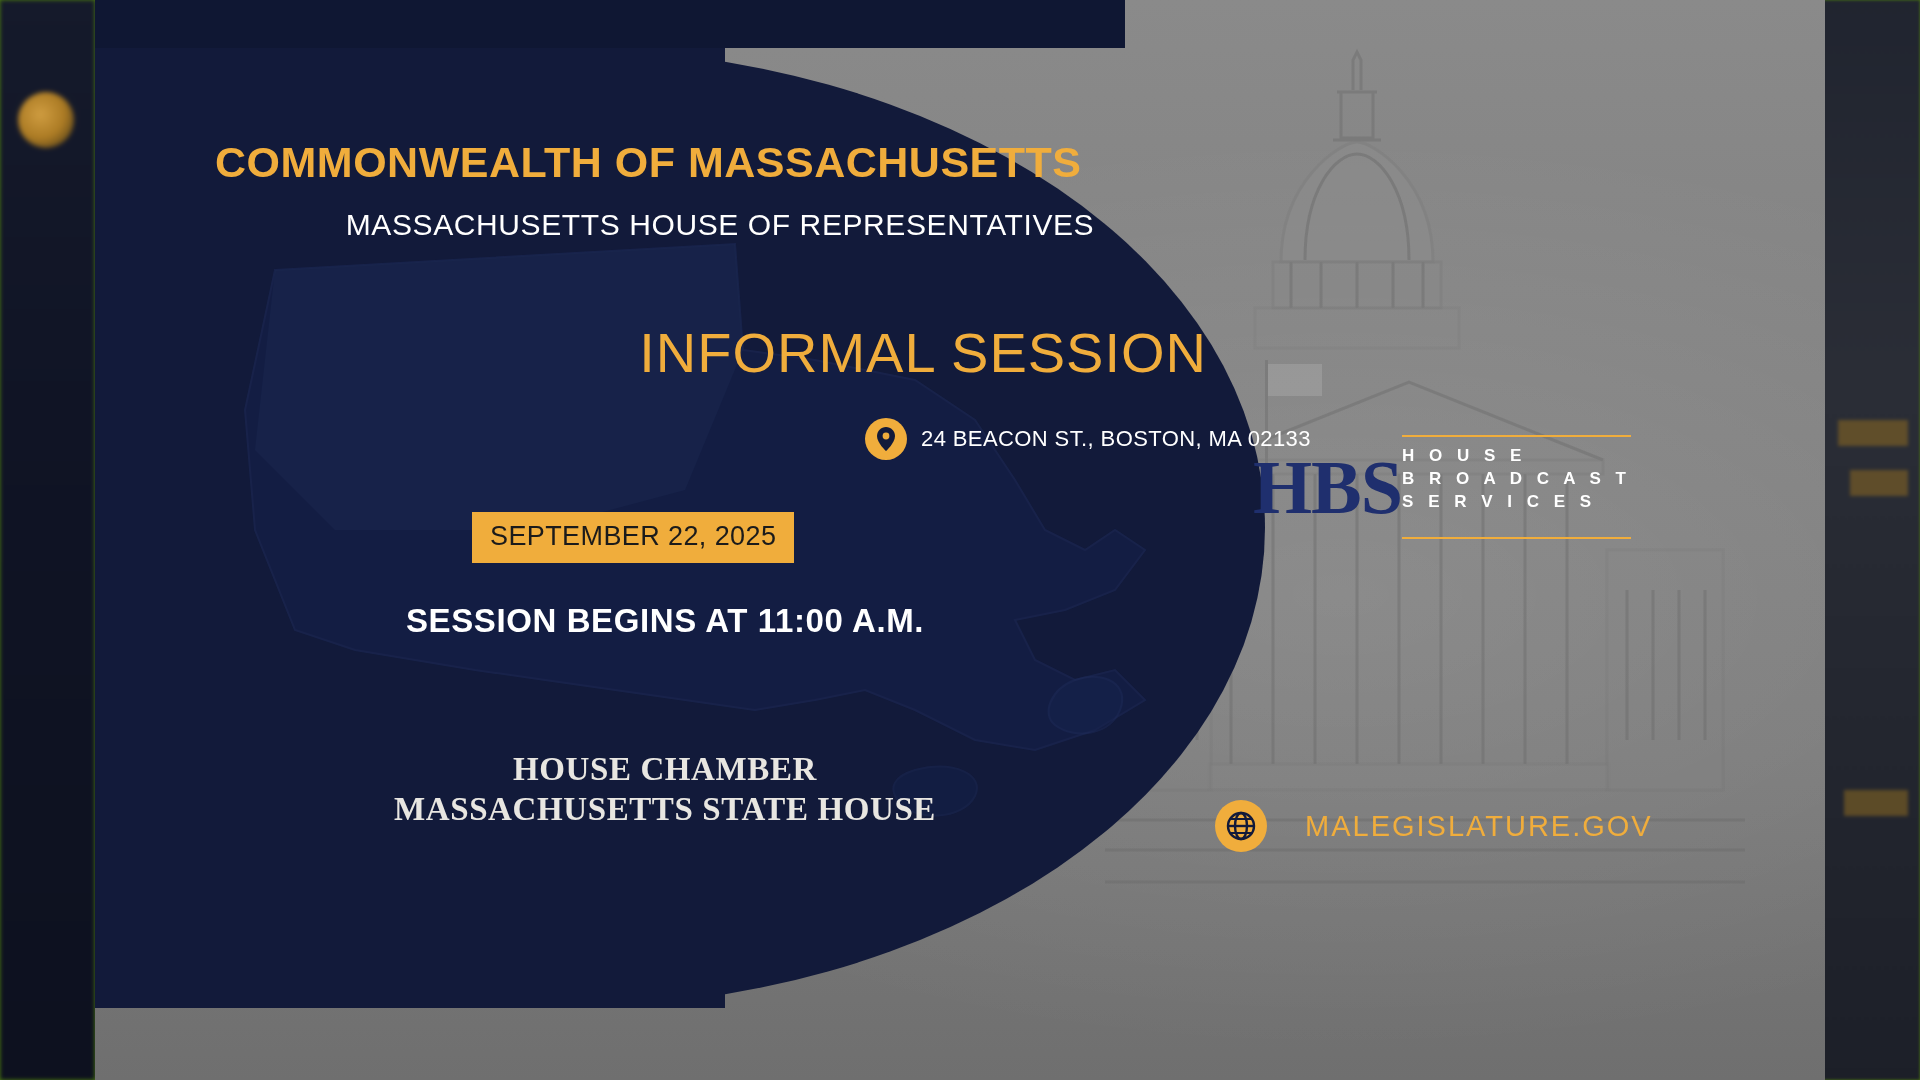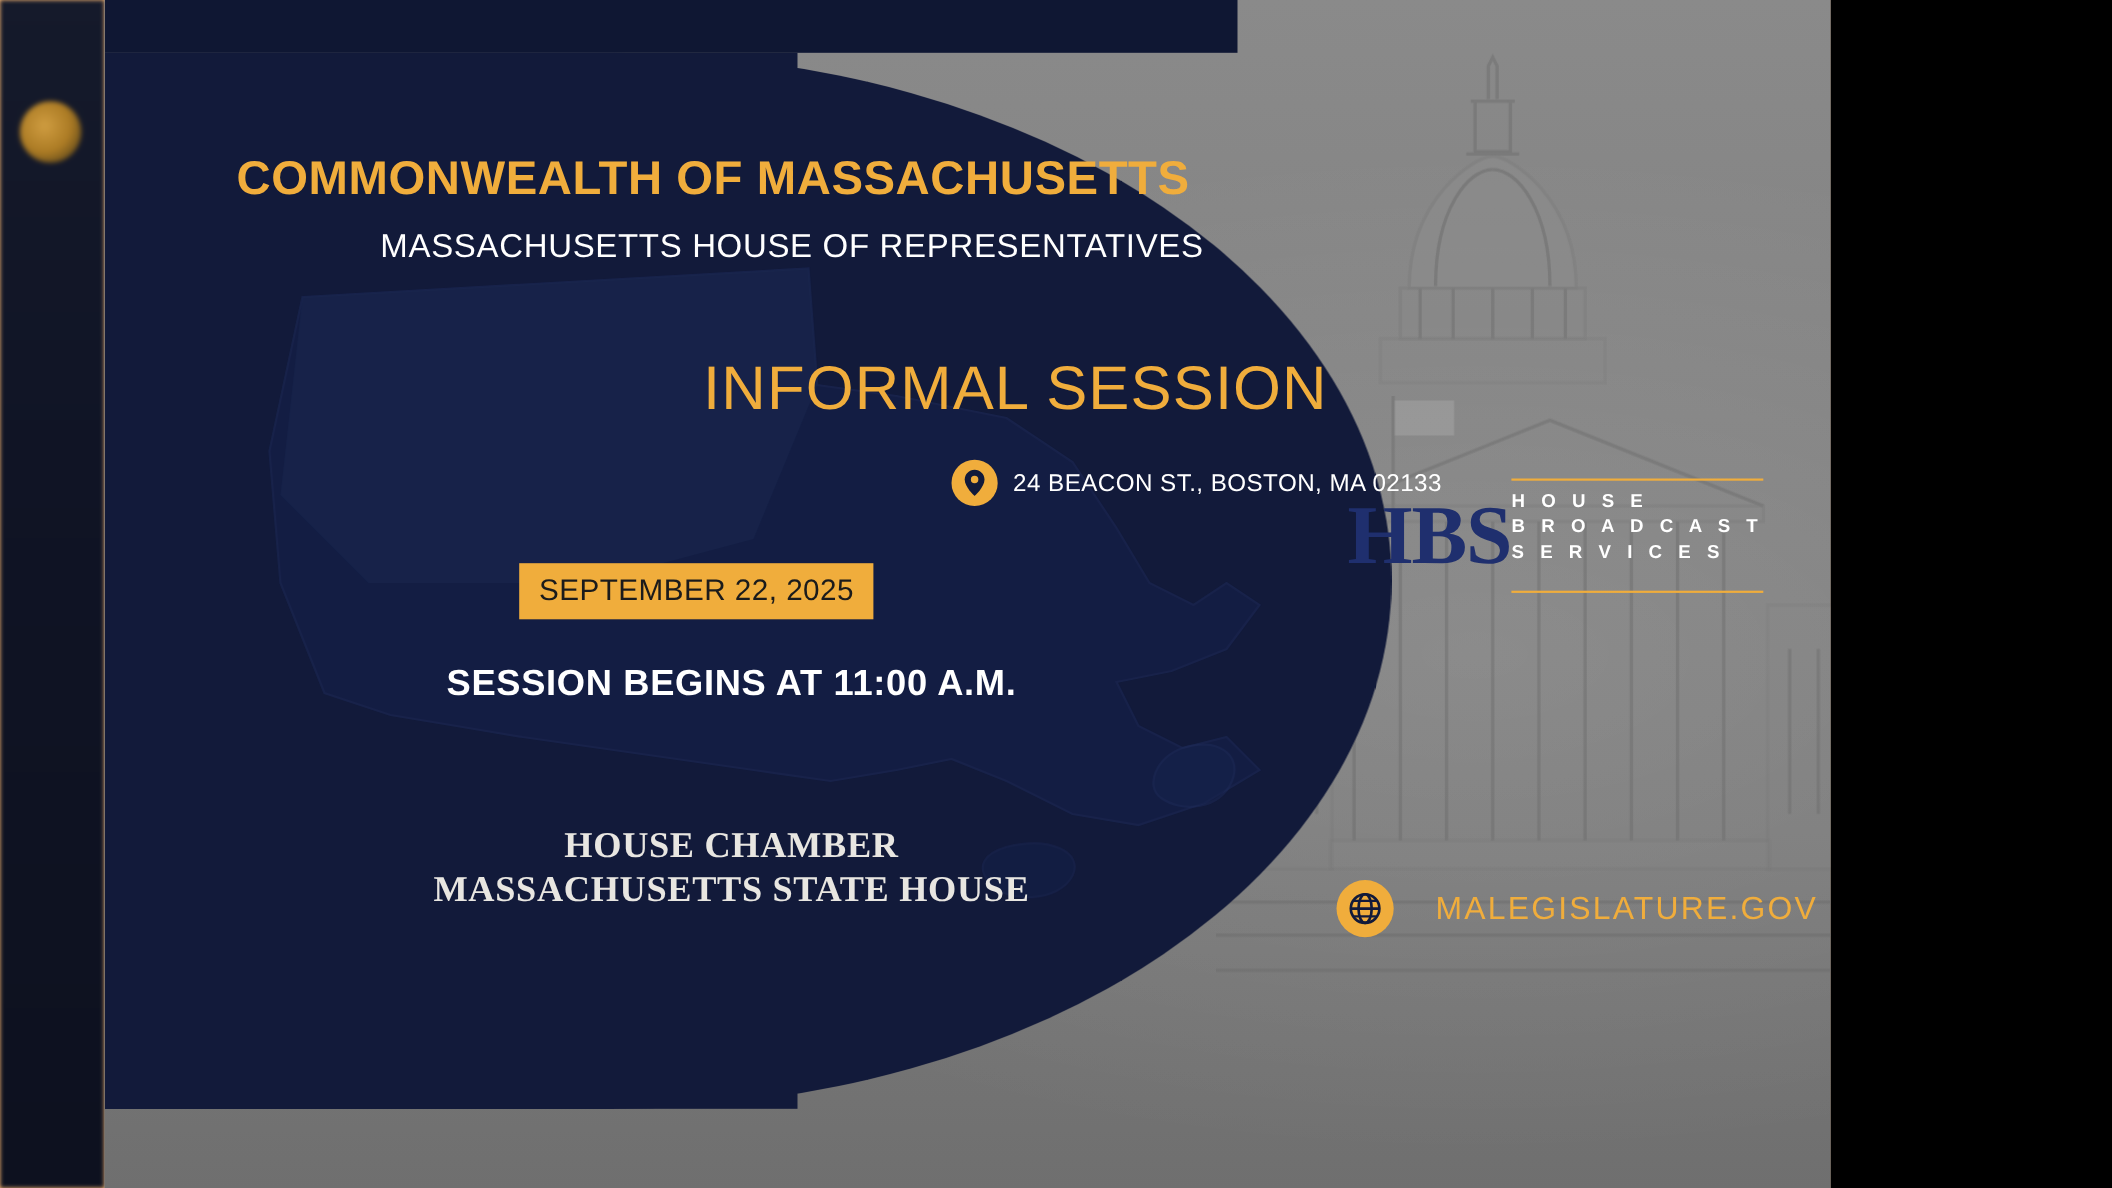--- a/index.html
+++ b/index.html
@@ -8,23 +8,23 @@
     width: 1920px;
     height: 1080px;
     background: #000000;
     overflow: hidden;
     font-family: "Liberation Sans", sans-serif;
   }
 
   
   #page {
     position: relative;
-    width: 1664px;
+    width: 1920px;
     height: 1080px;
-    background: #fdba74;
+    background: #4d7c0f;
     overflow: hidden;
   }
 
   
   .letterbox {
     position: absolute;
     left: 0;
     width: 1920px;
     background: #05060b;
     z-index: 6;
@@ -258,20 +258,21 @@
     align-items: center;
     z-index: 5;
   }
   .hbs .mark {
     font-family: "Liberation Serif", serif;
     font-size: 76px;
     font-weight: bold;
     color: #1f2f6e;
     letter-spacing: -1px;
     line-height: 1;
+    margin-left: 28px;
   }
   .hbs .words {
     padding: 8px 0 23px 0;
     border-top: 2px solid #f0ad3c;
     border-bottom: 2px solid #f0ad3c;
   }
   .hbs .words div {
     color: #ffffff;
     font-size: 17px;
     font-weight: bold;

